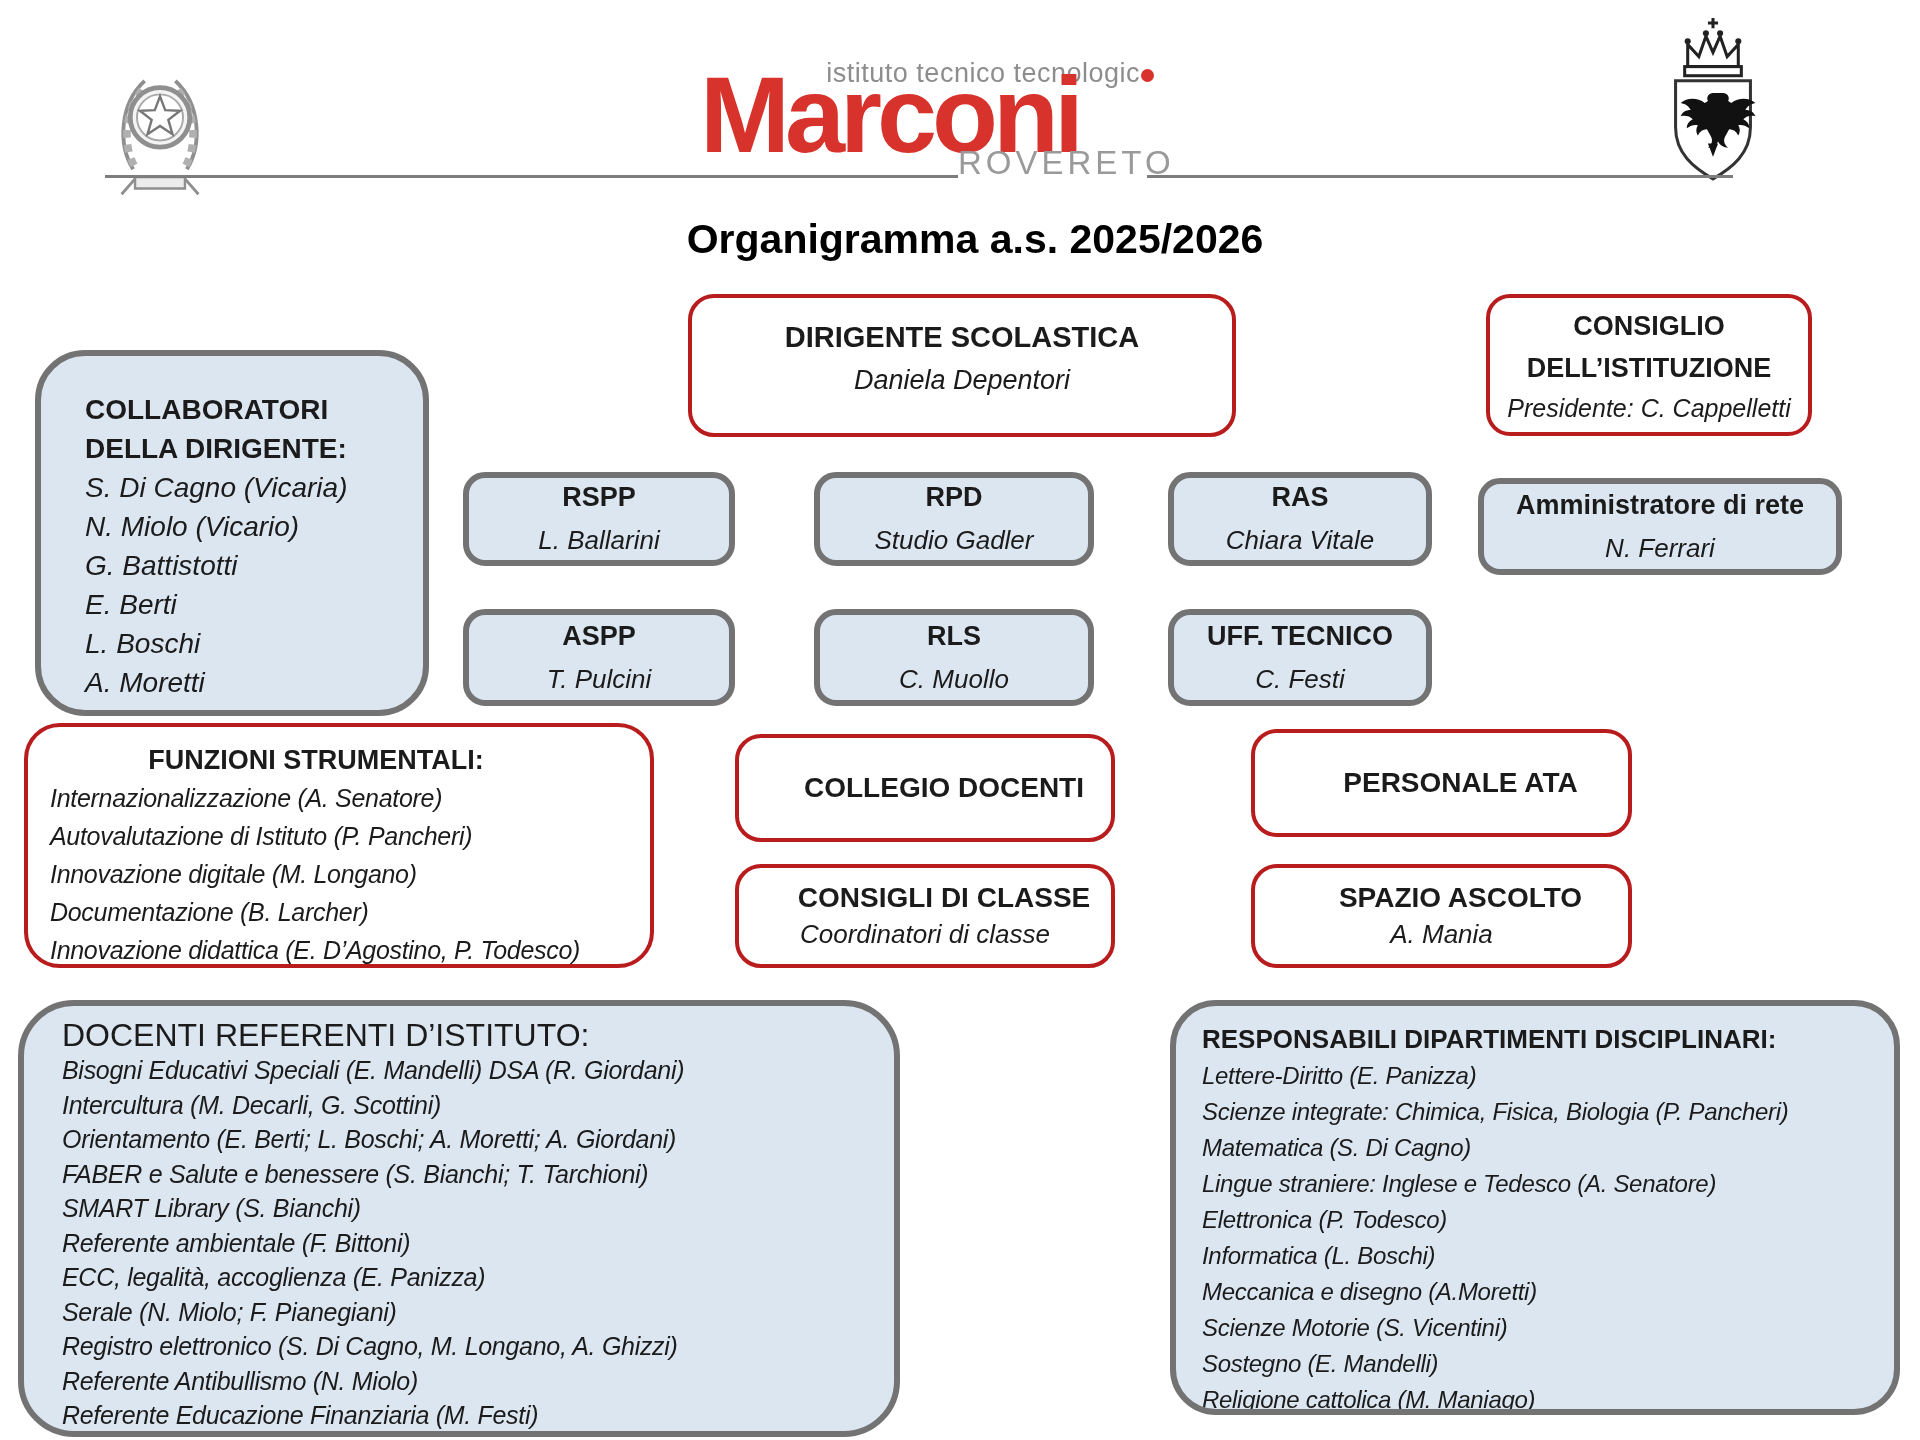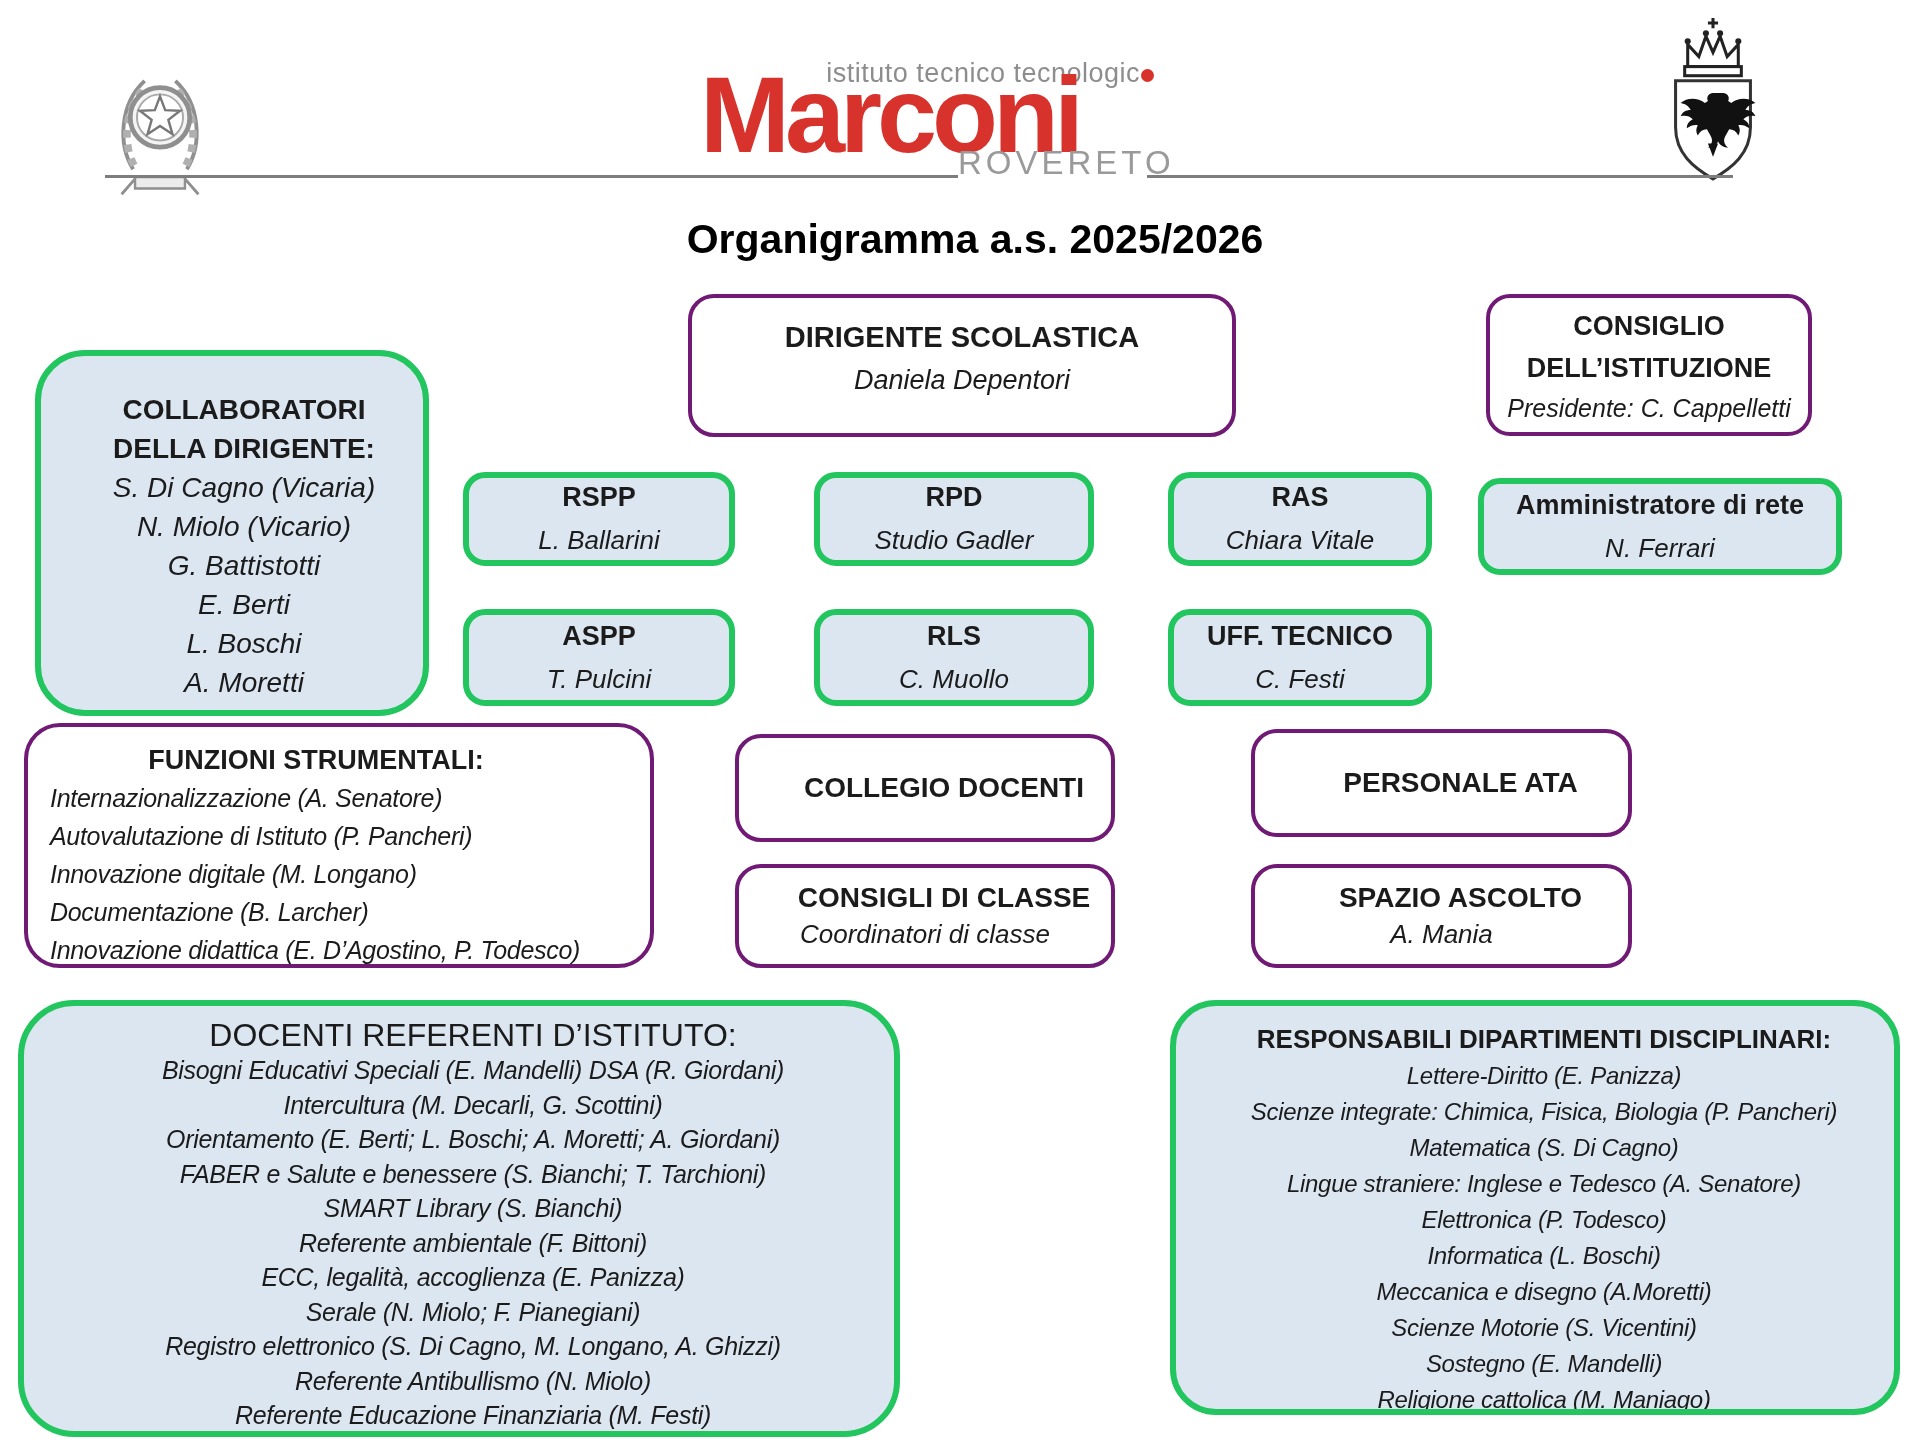--- a/index.html
+++ b/index.html
@@ -19,22 +19,22 @@
   .logo-tagline { position:absolute; right:18px; top:8px; font-size:27px; color:#8d8d8d; letter-spacing:0.5px; white-space:nowrap; }
   .logo-dot { display:inline-block; width:13px; height:13px; border-radius:50%; background:#d8322c; margin-left:1px; }
   .logo-word { position:absolute; left:0; top:8px; font-size:108px; font-weight:bold; letter-spacing:-5px; line-height:1.05; color:#d8322c; }
   .logo-city { position:absolute; left:258px; top:94px; font-size:33px; letter-spacing:4px; color:#9a9a9a;text-align:center; }
 
   .page-title { position:absolute; left:0; right:0; top:216px; text-align:center; text-indent:30px;
     font-size:41px; font-weight:bold; color:#000; }
 
   
   .box { position:absolute; box-sizing:border-box; overflow:hidden; }
-  .box.white  { background:#ffffff; border:4px solid #701a75; }
-  .box.filled { background:#dce6f1; border:6px solid #22c55e;text-align:center; }
+  .box.white  { background:#ffffff; border:4px solid #b91c1c; }
+  .box.filled { background:#dce6f1; border:6px solid #737373; }
 
   .vcenter { display:flex; flex-direction:column; justify-content:center; align-items:center; text-align:center; }
   .bt  { font-weight:bold; font-size:27px; line-height:1.3; white-space:nowrap; }
   .bn  { font-style:italic; font-size:26px; line-height:1.3; margin-top:6px; white-space:nowrap; }
 
   
   .b-dirigente { left:688px; top:294px; width:548px; height:143px; border-radius:26px; padding-bottom:14px; }
   .b-dirigente .bt { font-size:29px; }
   .b-dirigente .bn { font-size:27px; }
   .b-consiglio { left:1486px; top:294px; width:326px; height:142px; border-radius:24px; }

